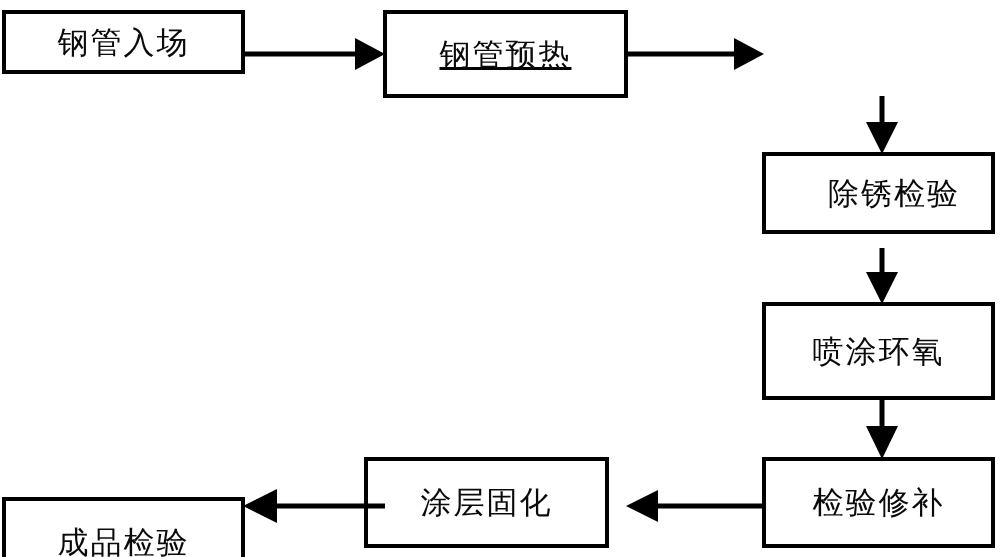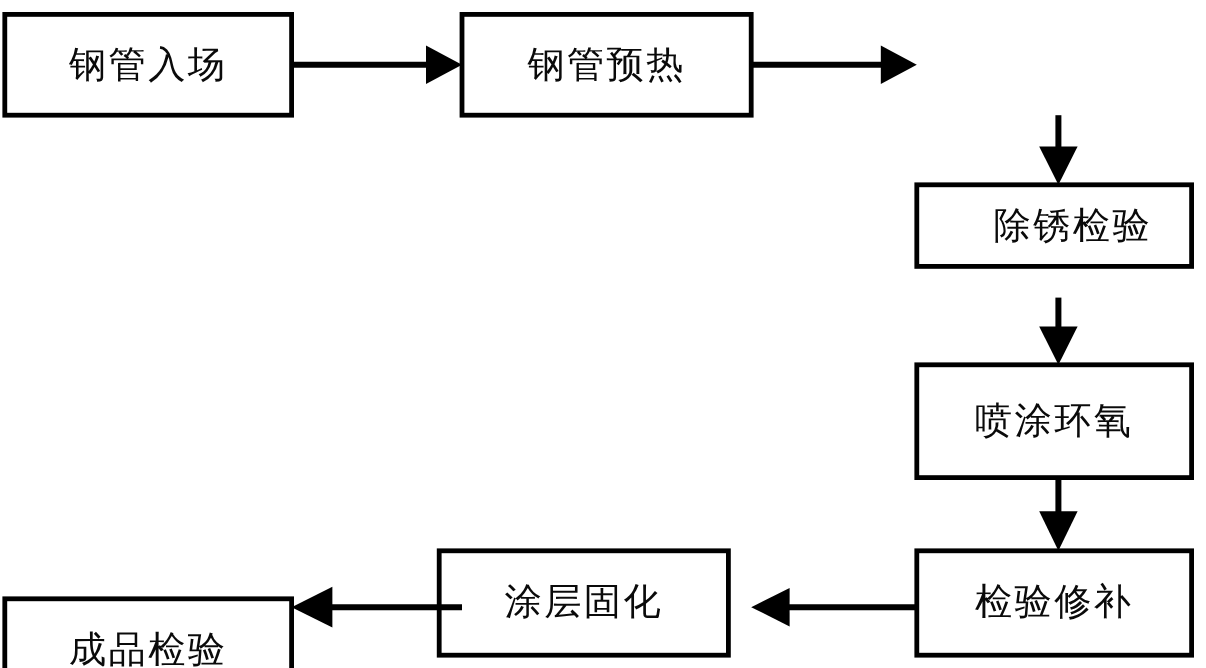--- a/index.html
+++ b/index.html
@@ -39,30 +39,30 @@
   .edge svg {
     display: block;
     overflow: visible;
   }
 </style>
 </head>
 <body>
 
 <div id="canvas">
 
-  <div class="node" style="left:2px; top:10px; width:243px; height:88px;">
+  <div class="node" style="left:2px; top:10px; width:243px; height:64px;">
     <span class="node-label">钢管入场</span>
   </div>
 
-  <div class="node" style="left:383px; top:10px; width:245px; height:88px;">
+  <div class="node" style="left:383px; top:10px; width:245px; height:88px;text-decoration:underline;">
     <span class="node-label">钢管预热</span>
   </div>
 
 
-  <div class="node" style="left:762px; top:152px; width:233px; height:72px;padding-left:31px;">
+  <div class="node" style="left:762px; top:152px; width:233px; height:82px;padding-left:31px;">
     <span class="node-label">除锈检验</span>
   </div>
 
   <div class="node" style="left:762px; top:457px; width:233px; height:91px;">
     <span class="node-label">检验修补</span>
   </div>
 
   <div class="node" style="left:762px; top:302px; width:233px; height:98px;">
     <span class="node-label">喷涂环氧</span>
   </div>

